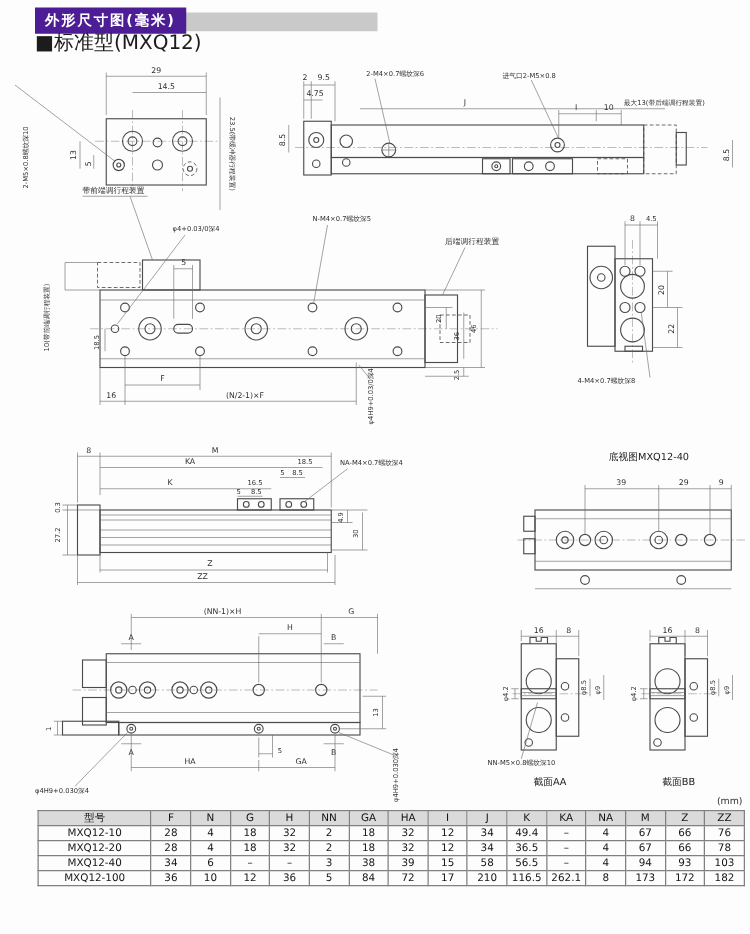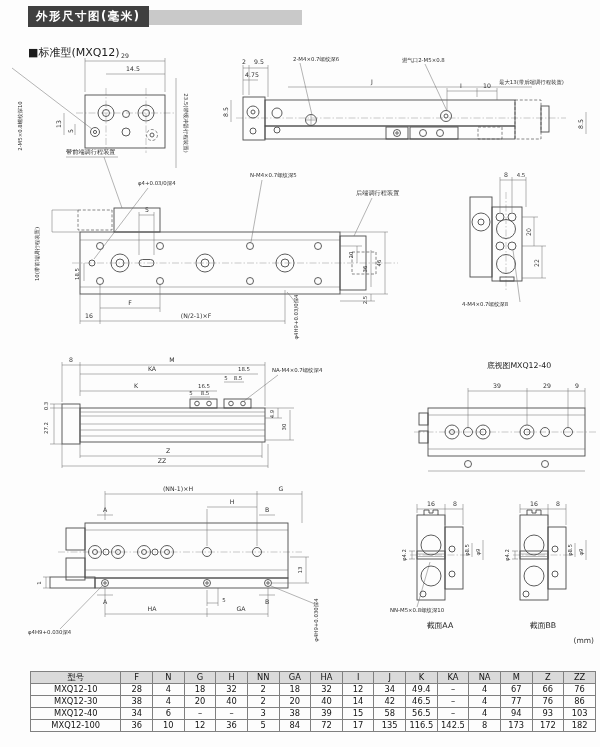--- a/index.html
+++ b/index.html
@@ -1,31 +1,31 @@
 <!DOCTYPE html>
 <html><head>
 <meta charset="utf-8">
 <style>
   html,body{margin:0;padding:0;background:#fff;font-family:"DejaVu Sans",sans-serif;}
   .page{position:relative;width:600px;height:747px;background:#fdfdfd;overflow:hidden;}
   .title-strip{position:absolute;left:40px;top:10px;width:262px;height:15px;background:#c9c9c9;}
-  .page-title{position:absolute;left:28px;top:6px;background:#404040;color:#fff;font-size:11.5px;
+  .page-title{position:absolute;left:28px;top:6px;background:#4c1d95;color:#fff;font-size:11.5px;
     font-weight:bold;padding:3px 8px;letter-spacing:1.5px;}
-  .subtitle{position:absolute;left:28px;top:45px;font-size:11px;color:#1c1c1c;}
+  .subtitle{position:absolute;left:28px;top:24px;font-size:16px;color:#1c1c1c;}
   svg.drawings{position:absolute;left:0;top:0;width:600px;height:645px;}
   svg .ln, svg line, svg rect, svg circle, svg path{stroke:#4b4b4b;fill:none;stroke-width:0.9;}
   svg .dm{stroke:#6b6b6b;stroke-width:0.5;}
   svg .dsh{stroke-dasharray:3 1.8;stroke-width:0.65;}
   svg .cl{stroke:#8a8a8a;stroke-width:0.45;stroke-dasharray:7 2 1.5 2;}
   svg text{fill:#303030;font-size:6.2px;font-family:"DejaVu Sans",sans-serif;stroke:none;}
   svg text.t5{font-size:5.4px;}
   svg text.t7{font-size:7.8px;fill:#1a1a1a;}
   .unit-note{position:absolute;right:6px;top:636px;font-size:7.5px;color:#333;}
   table.dims{position:absolute;left:30px;top:648px;width:566px;border-collapse:collapse;
-    table-layout:fixed;font-size:8.3px;color:#141414;margin-top:23px;}
+    table-layout:fixed;font-size:8.3px;color:#141414;}
   table.dims th{background:#dadada;font-weight:normal;}
   table.dims th, table.dims td{border:0.6px solid #808080;text-align:center;padding:0;
     height:11px;line-height:11px;overflow:hidden;white-space:nowrap;}
 </style>
 </head>
 <body>
 
 <div class="page">
 
   <div class="title-strip"></div>
@@ -489,36 +489,36 @@
           <td>12</td>
           <td>34</td>
           <td>49.4</td>
           <td>–</td>
           <td>4</td>
           <td>67</td>
           <td>66</td>
           <td>76</td>
         </tr>
         <tr>
-          <td>MXQ12-30</td>
-          <td>38</td>
+          <td>MXQ12-20</td>
+          <td>28</td>
           <td>4</td>
-          <td>20</td>
-          <td>40</td>
+          <td>18</td>
+          <td>32</td>
           <td>2</td>
-          <td>20</td>
-          <td>40</td>
-          <td>14</td>
-          <td>42</td>
-          <td>46.5</td>
+          <td>18</td>
+          <td>32</td>
+          <td>12</td>
+          <td>34</td>
+          <td>36.5</td>
           <td>–</td>
           <td>4</td>
-          <td>77</td>
-          <td>76</td>
-          <td>86</td>
+          <td>67</td>
+          <td>66</td>
+          <td>78</td>
         </tr>
         <tr>
           <td>MXQ12-40</td>
           <td>34</td>
           <td>6</td>
           <td>–</td>
           <td>–</td>
           <td>3</td>
           <td>38</td>
           <td>39</td>
@@ -534,23 +534,23 @@
         <tr>
           <td>MXQ12-100</td>
           <td>36</td>
           <td>10</td>
           <td>12</td>
           <td>36</td>
           <td>5</td>
           <td>84</td>
           <td>72</td>
           <td>17</td>
-          <td>135</td>
+          <td>210</td>
           <td>116.5</td>
-          <td>142.5</td>
+          <td>262.1</td>
           <td>8</td>
           <td>173</td>
           <td>172</td>
           <td>182</td>
         </tr>
       </tbody>
   </table>
 
 </div>
 

